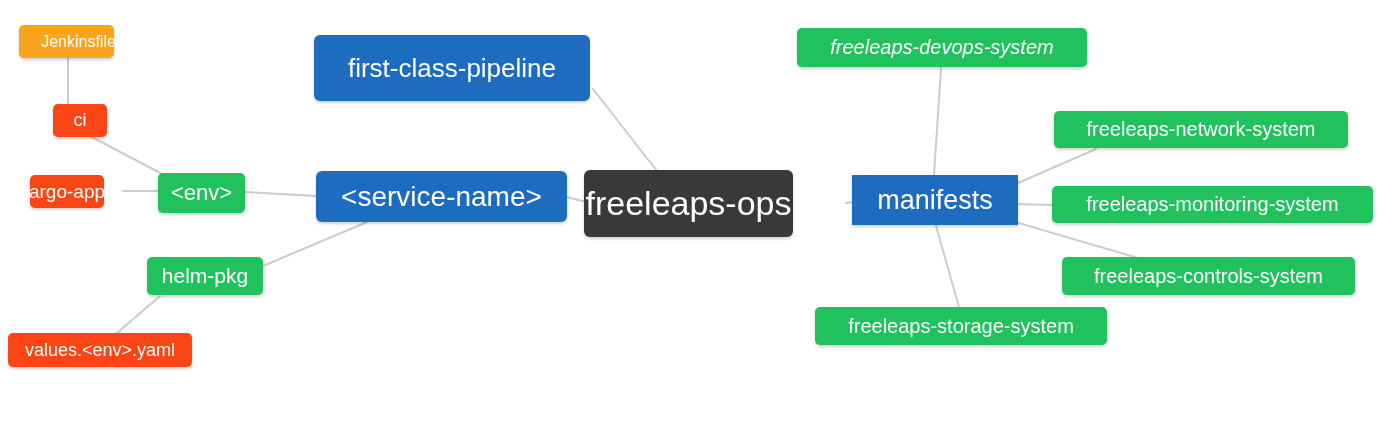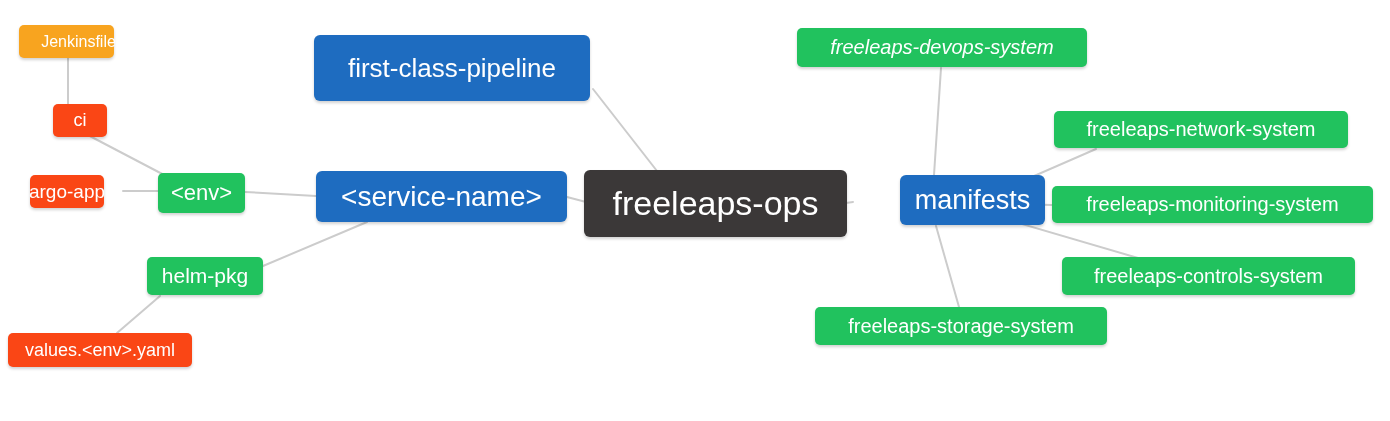--- a/index.html
+++ b/index.html
@@ -46,22 +46,22 @@
   .c-dark   { background: #3b3838; border-radius: 6px; }
 
   .n-jenkinsfile { left: 19px;  top: 25px;  width: 95px;  height: 33px; font-size: 16px; padding-left: 24px; }
   .n-ci          { left: 53px;  top: 104px; width: 54px;  height: 33px; font-size: 18px; }
   .n-argo-app    { left: 30px;  top: 175px; width: 74px;  height: 33px; font-size: 19px; }
   .n-env         { left: 158px; top: 173px; width: 87px;  height: 40px; font-size: 22px; }
   .n-helm-pkg    { left: 147px; top: 257px; width: 116px; height: 38px; font-size: 21px; }
   .n-values      { left: 8px;   top: 333px; width: 184px; height: 34px; font-size: 18px; }
   .n-fcp         { left: 314px; top: 35px;  width: 276px; height: 66px; font-size: 26px; border-radius: 6px; }
   .n-svc         { left: 316px; top: 171px; width: 251px; height: 51px; font-size: 28px; border-radius: 6px; }
-  .n-ops         { left: 584px; top: 170px; width: 263px; height: 67px; font-size: 34px; text-align: center; }
-  .n-manifests   { left: 900px; top: 175px; width: 145px; height: 50px; font-size: 27px; border-radius: 6px; }
+  .n-ops         { left: 584px; top: 170px; width: 209px; height: 67px; font-size: 34px; text-align: center; }
+  .n-manifests   { left: 852px; top: 175px; width: 166px; height: 50px; font-size: 27px; border-radius: 0; }
   .n-devops      { left: 797px;  top: 28px;  width: 290px; height: 39px; font-size: 20px; font-style: italic; }
   .n-network     { left: 1054px; top: 111px; width: 294px; height: 37px; font-size: 20px; }
   .n-monitoring  { left: 1052px; top: 186px; width: 321px; height: 37px; font-size: 20px; }
   .n-controls    { left: 1062px; top: 257px; width: 293px; height: 38px; font-size: 20px; }
   .n-storage     { left: 815px;  top: 307px; width: 292px; height: 38px; font-size: 20px; }
 </style>
 </head>
 <body>
 
 <div class="canvas">

